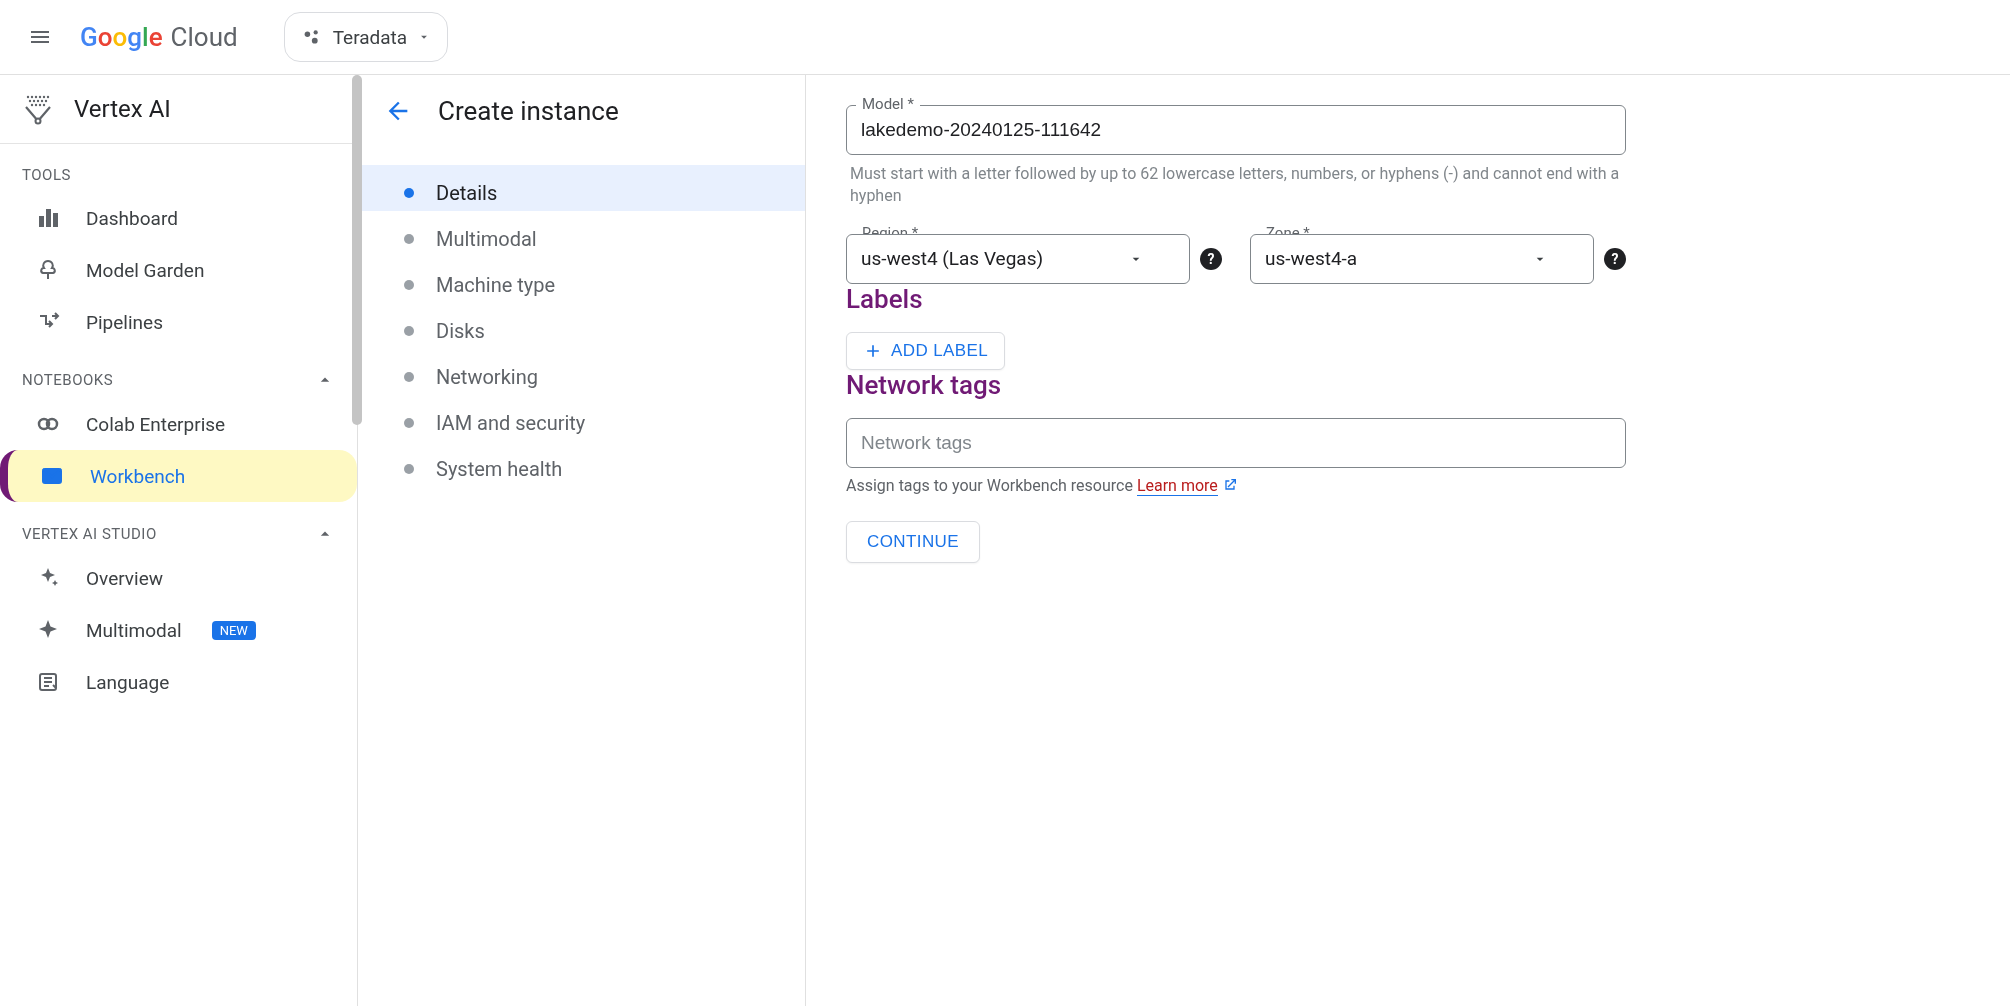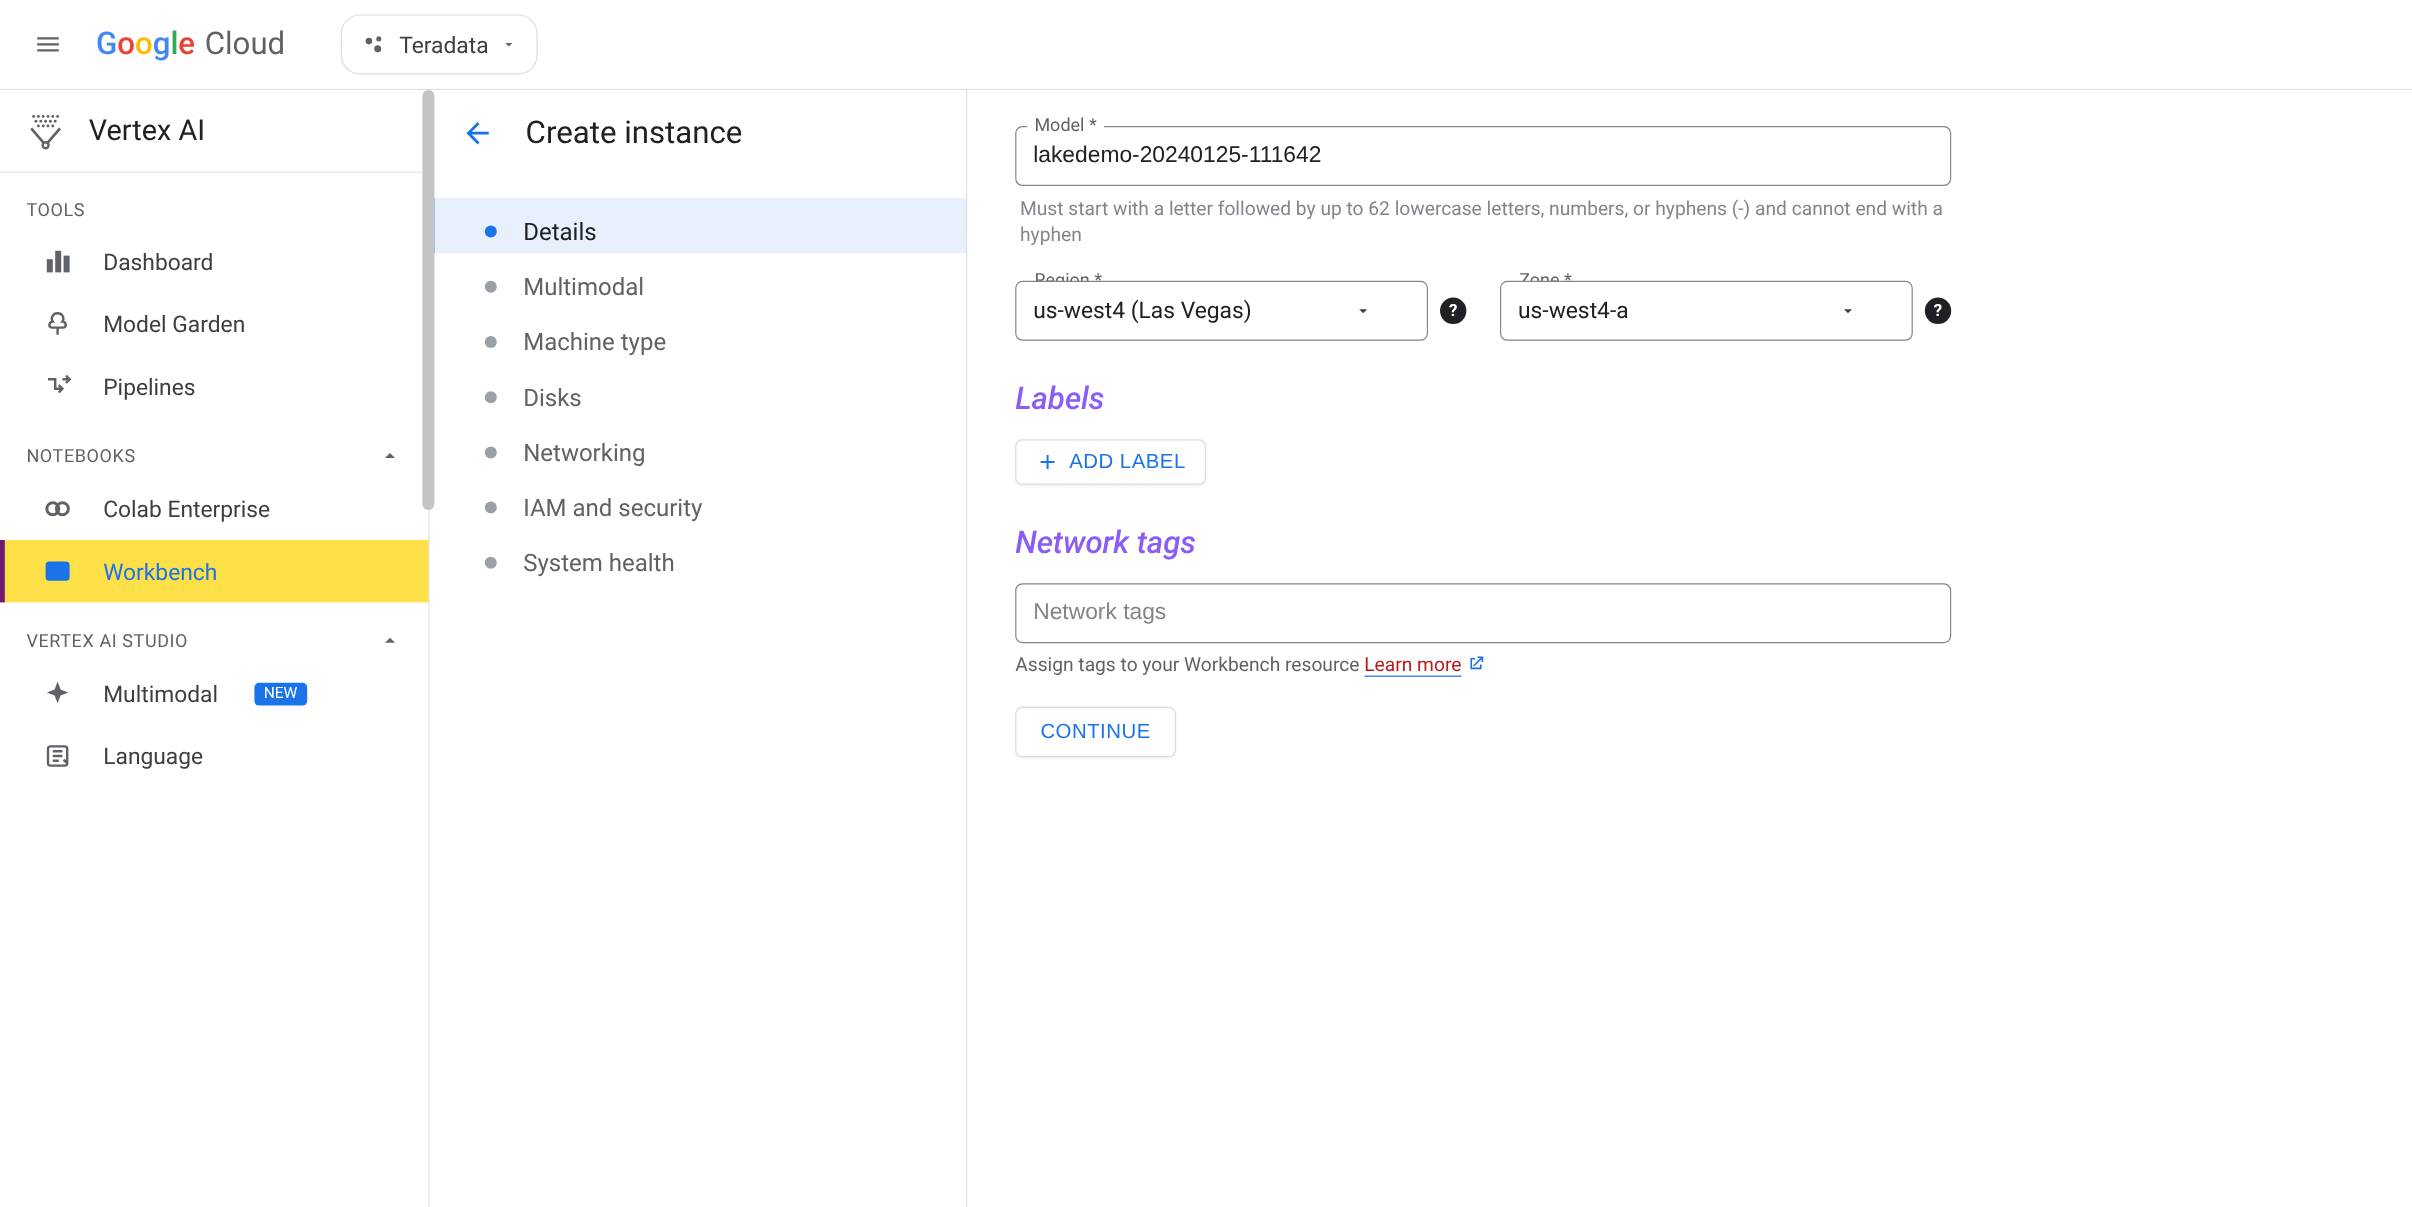--- a/index.html
+++ b/index.html
@@ -107,22 +107,23 @@
     color:#5f6368; padding: 22px 22px 8px;
   }
   .nav-item {
     display:flex; align-items:center; gap:26px;
     padding: 14px 22px 14px 32px;
     font-size:19px; color:#3c4043;
     cursor:pointer; border-left:4px solid transparent;
     position:relative;
   }
   .nav-item.active {
-    background:#fde047; color:#1a73e8;
-    border-left:4px solid #701a75;
+    background:#fef9c3; color:#1a73e8;
+    border-left:8px solid #701a75;
+    border-radius:18px;
   }
   .nav-item .nav-icon { width:24px; height:24px; flex-shrink:0; display:flex; align-items:center; justify-content:center;}
   .nav-item .nav-icon svg { width:24px; height:24px; }
   .nav-item.active .nav-icon svg { stroke:#1a73e8; fill:#1a73e8; }
   .nav-section-header {
     display:flex; align-items:center; justify-content:space-between;
     padding: 22px 22px 8px; cursor:pointer;
   }
   .nav-section-header .t { font-size:15px; letter-spacing:0.5px; color:#5f6368;}
   .chev { width:20px; height:20px; fill:#5f6368; }
@@ -202,21 +203,21 @@
     width:16px;height:16px; pointer-events:none;
   }
   .select-caret svg{width:100%;height:100%;fill:#3c4043;}
   .help-circle{
     width:22px;height:22px;border-radius:50%;
     background:#202124;color:#fff;
     display:flex;align-items:center;justify-content:center;
     font-size:14px;font-weight:bold;cursor:pointer; flex-shrink:0;
   }
 
-  .section-h{ font-size:26px; font-weight:500; color:#8b5cf6; margin-top:34px;font-style:italic;}
+  .section-h{ font-size:26px; font-weight:500; color:#701a75; }
   .add-label-btn{
     display:inline-flex; align-items:center; gap:8px;
     border:1px solid #dadce0; border-radius:6px;
     padding:8px 16px; margin-top:18px;
     color:#1a73e8; font-size:17px; font-weight:500;
     letter-spacing:0.4px; cursor:pointer; background:#fff;
     box-shadow:0 1px 2px rgba(0,0,0,0.05);
   }
   .add-label-btn svg{width:20px;height:20px;fill:#1a73e8;}
 
@@ -348,20 +349,29 @@
 
     <div class="nav-section-header">
       <span class="t">VERTEX AI STUDIO</span>
       <svg class="chev" viewBox="0 0 24 24">
           <path d="M7 14l5-5 5 5z"></path>
         </svg>
     </div>
     <div class="nav-item">
       <span class="nav-icon">
           <svg viewBox="0 0 24 24" fill="#5f6368">
+            <path d="M12 2l2 5 5 2-5 2-2 5-2-5-5-2 5-2z"></path>
+            <path d="M19 14l1 2 2 1-2 1-1 2-1-2-2-1 2-1z"></path>
+          </svg>
+        </span>
+      <span>Overview</span>
+    </div>
+    <div class="nav-item">
+      <span class="nav-icon">
+          <svg viewBox="0 0 24 24" fill="#5f6368">
             <path d="M12 2l2.5 6.5L21 11l-6.5 2.5L12 20l-2.5-6.5L3 11l6.5-2.5z"></path>
           </svg>
         </span>
       <span>Multimodal</span>
       <span class="badge-new">NEW</span>
     </div>
     <div class="nav-item">
       <span class="nav-icon">
           <svg viewBox="0 0 24 24" fill="none" stroke="#5f6368" stroke-width="2">
             <rect x="4" y="4" width="16" height="16" rx="2"></rect>

